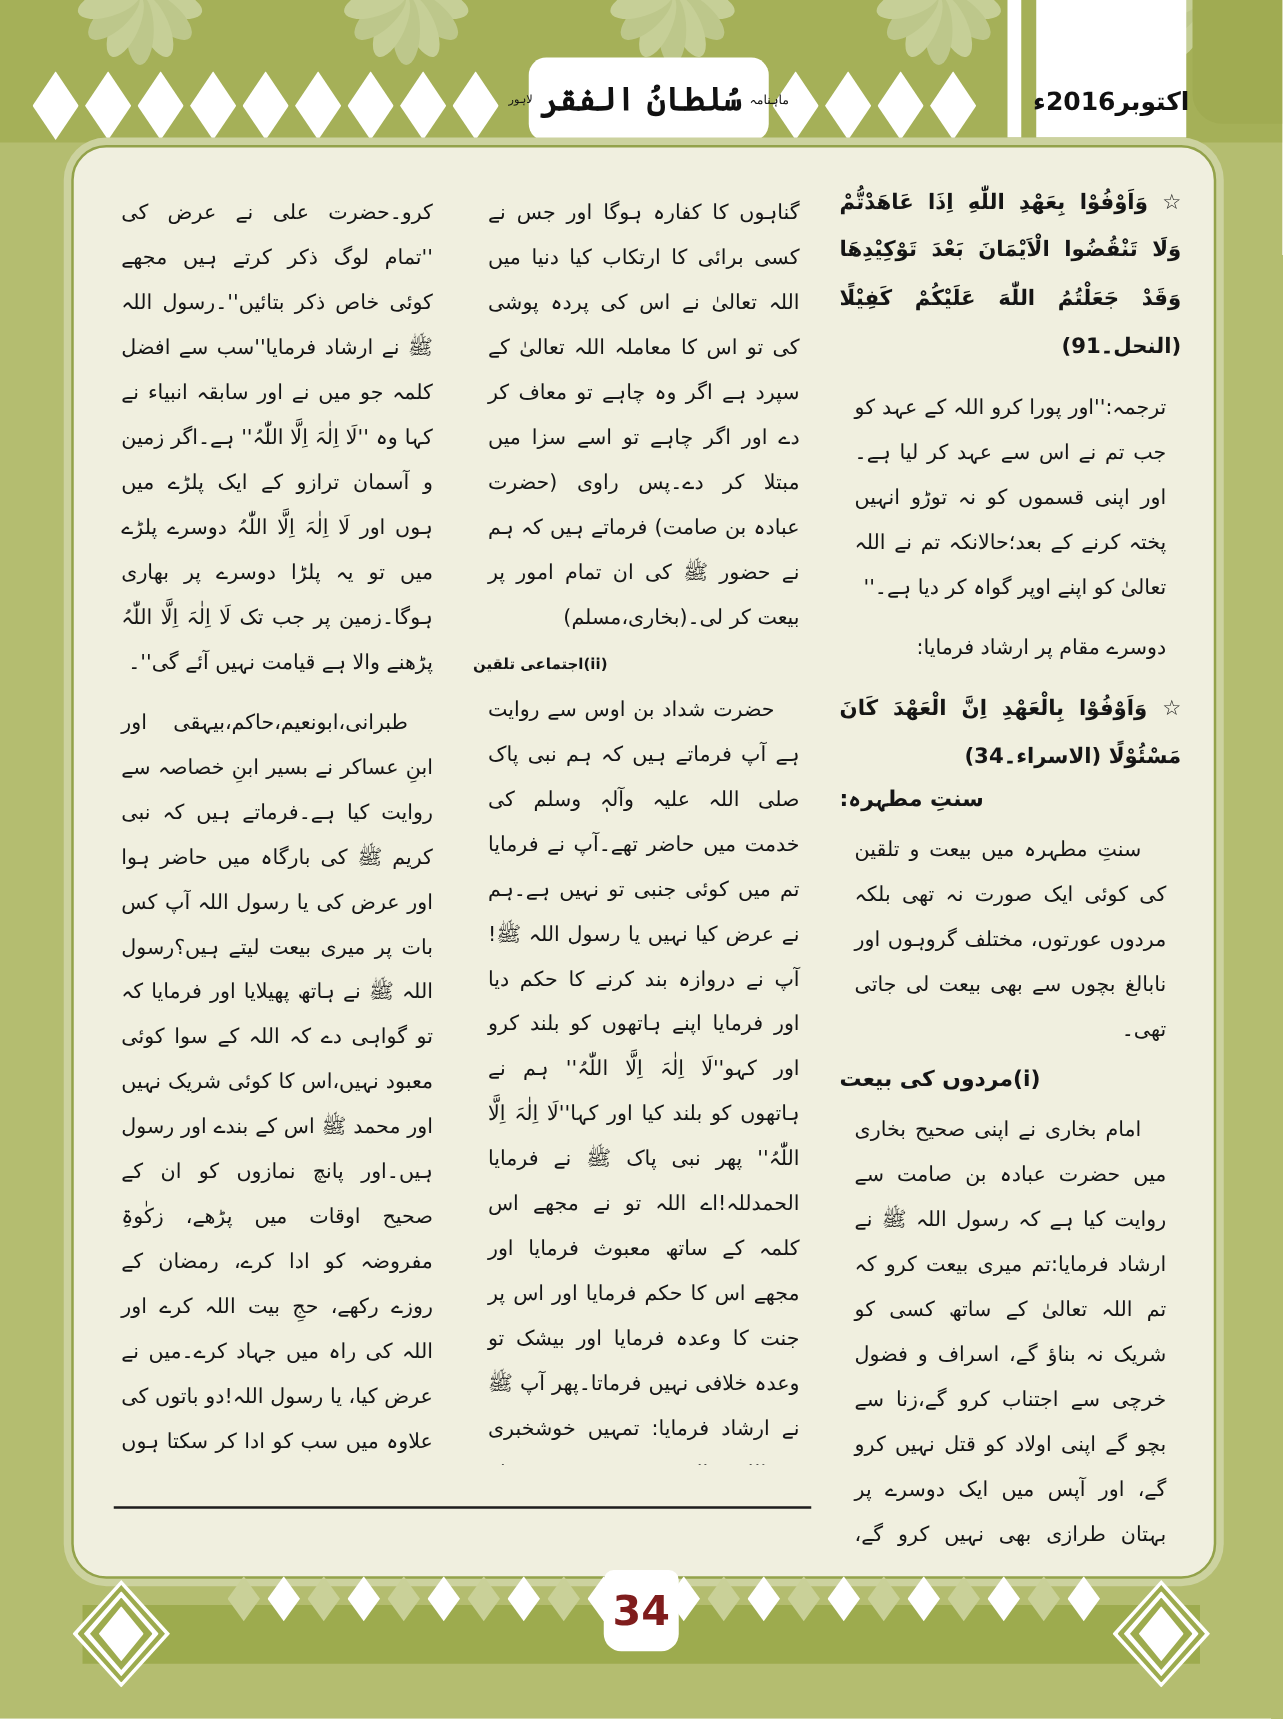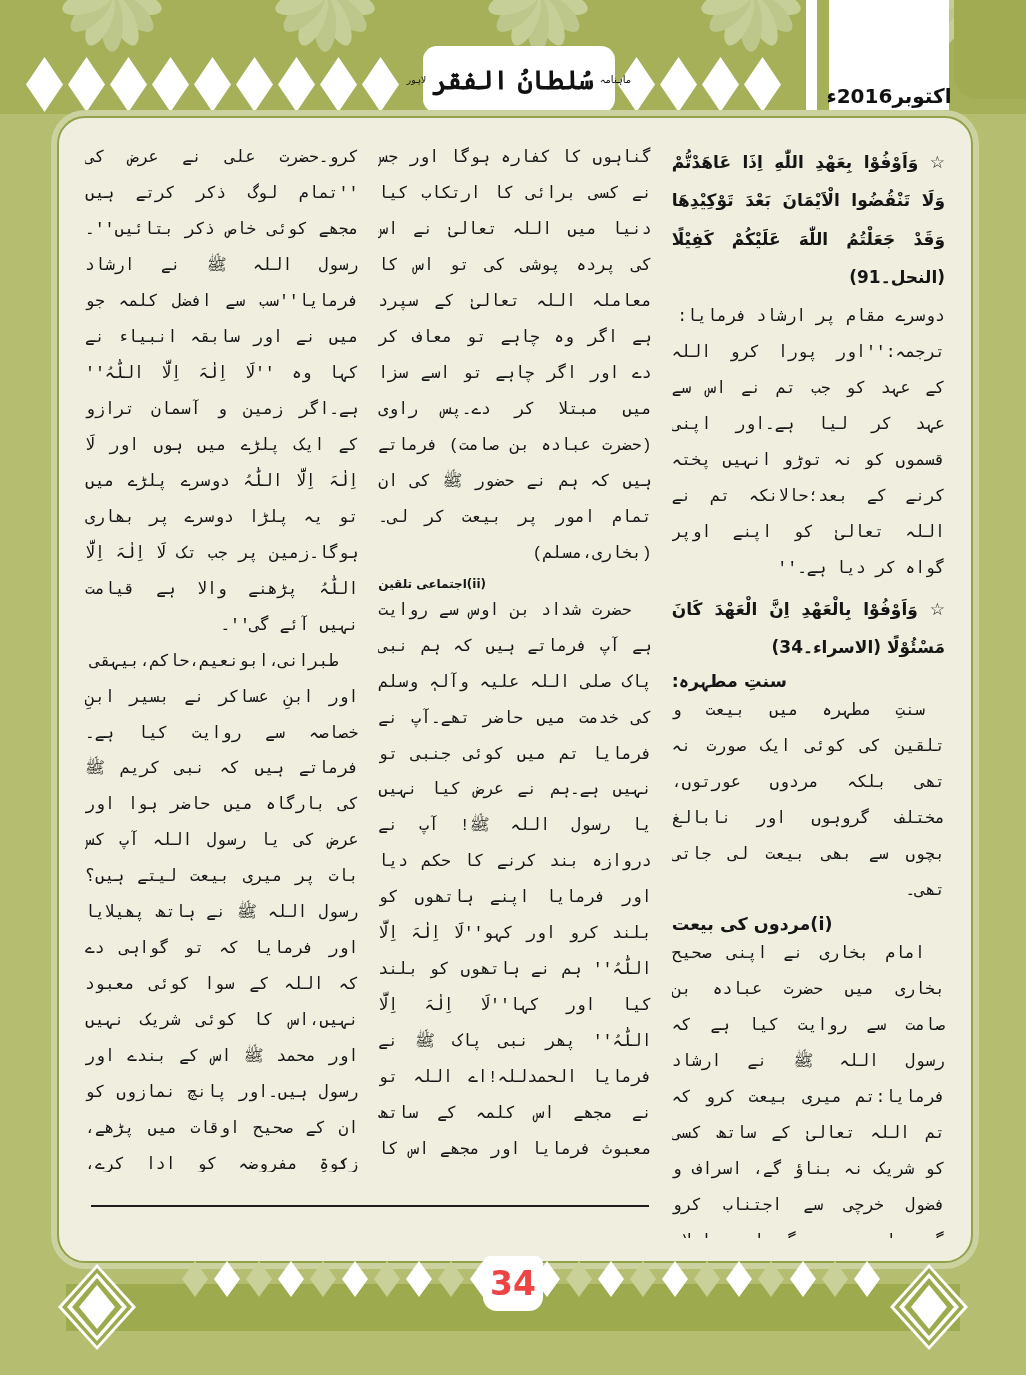--- a/index.html
+++ b/index.html
@@ -20,50 +20,50 @@
   
   .logo{position:absolute;left:423px;top:46px;width:192px;height:67px;background:#fff;border-radius:14px;
         display:flex;align-items:center;justify-content:center;gap:6px;direction:rtl;color:#111;}
   .logo .pre{font-size:10px;}
   .logo .ttl{font-size:26px;font-weight:bold;font-family:"DejaVu Serif",serif;white-space:nowrap;}
   .logo .suf{font-size:9px;}
 
   
   .vbar{position:absolute;left:806px;top:0;width:11px;height:110px;background:#fff;}
   .datebox{position:absolute;left:829px;top:0;width:120px;height:110px;background:#fff;box-sizing:border-box;
-           display:flex;align-items:flex-end;justify-content:center;padding-bottom:2px;
+           display:flex;align-items:flex-end;justify-content:center;padding-bottom:17px;
            font-size:20px;font-weight:bold;color:#111;direction:rtl;white-space:nowrap;}
 
   
   .content{position:absolute;left:57px;top:116px;width:916px;height:1147px;background:#f0efdf;
            border:2px solid #93a24a;box-shadow:0 0 0 6px #ccd29f;border-radius:28px;
            box-sizing:border-box;padding:22px 26px;direction:rtl;color:#151515;}
   .cols{display:flex;gap:20px;}
   .col{width:282px;overflow:hidden;}
   .col.c1{height:1098px;}
   .col.c2,.col.c3{height:1032px;}
 
-  .para{margin:0;font-size:16.5px;line-height:2.18;text-align:justify;font-family:Liberation Mono, monospace;}
+  .para{margin:12px;font-size:16.5px;line-height:2.18;text-align:justify;}
   .indent{text-indent:20px;}
   .verse{font-weight:bold;font-size:17px;line-height:2.25;text-align:justify;margin:3px 0;}
   .h-right{font-weight:bold;font-size:17.5px;margin:5px 0 2px;text-align:left;}
   .h-center{font-weight:bold;font-size:12px;margin:5px 0 2px;text-align:left;}
 
   
   .footnote-rule{position:absolute;left:32px;bottom:54px;width:558px;border-top:2px solid #1d1d1d;}
   .footnote-text{position:absolute;left:32px;bottom:16px;width:558px;text-align:center;font-size:13.5px;color:#111;}
 
   
   .band-bottom{position:absolute;left:66px;top:1284px;width:894px;height:47px;background:#9dab4e;}
   .bot-diamonds{position:absolute;top:1261px;left:146px;width:734px;display:flex;gap:6px;}
   .dm2{width:26px;height:36px;clip-path:polygon(50% 0,100% 50%,50% 100%,0 50%);}
   .dm2:nth-child(odd){background:#ffffff;}
   .dm2:nth-child(even){background:#c9d098;}
-  .pagebox{position:absolute;left:483px;top:1256px;width:60px;height:55px;background:#fff;border-radius:8px 8px 14px 14px;
-           display:flex;align-items:center;justify-content:center;font-size:33px;font-weight:bold;color:#ef4444;z-index:5;}
+  .pagebox{position:absolute;left:483px;top:1256px;width:60px;height:65px;background:#fff;border-radius:8px 8px 14px 14px;
+           display:flex;align-items:center;justify-content:center;font-size:33px;font-weight:bold;color:#7f1d1d;z-index:5;}
   .bigd{position:absolute;top:1264px;width:78px;height:86px;z-index:4;}
   .bigd.left{left:58px;}
   .bigd.right{left:890px;}
   .bigd span{position:absolute;clip-path:polygon(50% 0,100% 50%,50% 100%,0 50%);}
   .bigd .l1{inset:0;background:#fff;}
   .bigd .l2{inset:4px;background:#9dab4e;}
   .bigd .l3{inset:9px;background:#fff;}
   .bigd .l4{inset:14px;background:#9dab4e;}
   .bigd .l5{inset:21px;background:#fff;}
 </style>
@@ -119,22 +119,22 @@
   </div>
 
   <div class="vbar"></div>
   <div class="datebox">اکتوبر2016ء</div>
 
   <div class="content">
     <div class="cols">
 
       <div class="col c1">
         <p class="verse">☆ وَاَوْفُوْا بِعَهْدِ اللّٰهِ اِذَا عَاهَدْتُّمْ وَلَا تَنْقُضُوا الْاَيْمَانَ بَعْدَ تَوْكِيْدِهَا وَقَدْ جَعَلْتُمُ اللّٰهَ عَلَيْكُمْ كَفِيْلًا (النحل۔91)</p>
+        <p class="para">ترجمہ:''اور پورا کرو اللہ کے عہد کو جب تم نے اس سے عہد کر لیا ہے۔اور اپنی قسموں کو نہ توڑو انہیں پختہ کرنے کے بعد؛حالانکہ تم نے اللہ تعالیٰ کو اپنے اوپر گواہ کر دیا ہے۔''</p>
         <p class="para">دوسرے مقام پر ارشاد فرمایا:</p>
-        <p class="para">ترجمہ:''اور پورا کرو اللہ کے عہد کو جب تم نے اس سے عہد کر لیا ہے۔اور اپنی قسموں کو نہ توڑو انہیں پختہ کرنے کے بعد؛حالانکہ تم نے اللہ تعالیٰ کو اپنے اوپر گواہ کر دیا ہے۔''</p>
         <p class="verse">☆ وَاَوْفُوْا بِالْعَهْدِ اِنَّ الْعَهْدَ كَانَ مَسْئُوْلًا (الاسراء۔34)</p>
         <h3 class="h-right">سنتِ مطہرہ:</h3>
         <p class="para indent">سنتِ مطہرہ میں بیعت و تلقین کی کوئی ایک صورت نہ تھی بلکہ مردوں عورتوں، مختلف گروہوں اور نابالغ بچوں سے بھی بیعت لی جاتی تھی۔</p>
         <h3 class="h-right">(i)مردوں کی بیعت</h3>
         <p class="para indent">امام بخاری نے اپنی صحیح بخاری میں حضرت عبادہ بن صامت سے روایت کیا ہے کہ رسول اللہ ﷺ نے ارشاد فرمایا:تم میری بیعت کرو کہ تم اللہ تعالیٰ کے ساتھ کسی کو شریک نہ بناؤ گے، اسراف و فضول خرچی سے اجتناب کرو گے،زنا سے بچو گے اپنی اولاد کو قتل نہیں کرو گے، اور آپس میں ایک دوسرے پر بہتان طرازی بھی نہیں کرو گے، اچھے کام میں نافرمانی نہیں کرو گے۔پس جس نے ان تمام احکام کو پورا کیا تو اس کا اجر و ثواب اللہ کے ہاں ہے اور جس نے ان میں کمی کی اور اللہ تعالیٰ نے اُنہیں دنیا میں ہی سزا دے دی۔تو یہ اس کے</p>
       </div>
 
       <div class="col c2">
         <p class="para">گناہوں کا کفارہ ہوگا اور جس نے کسی برائی کا ارتکاب کیا دنیا میں اللہ تعالیٰ نے اس کی پردہ پوشی کی تو اس کا معاملہ اللہ تعالیٰ کے سپرد ہے اگر وہ چاہے تو معاف کر دے اور اگر چاہے تو اسے سزا میں مبتلا کر دے۔پس راوی (حضرت عبادہ بن صامت) فرماتے ہیں کہ ہم نے حضور ﷺ کی ان تمام امور پر بیعت کر لی۔(بخاری،مسلم)</p>
         <h3 class="h-center">(ii)اجتماعی تلقین</h3>

